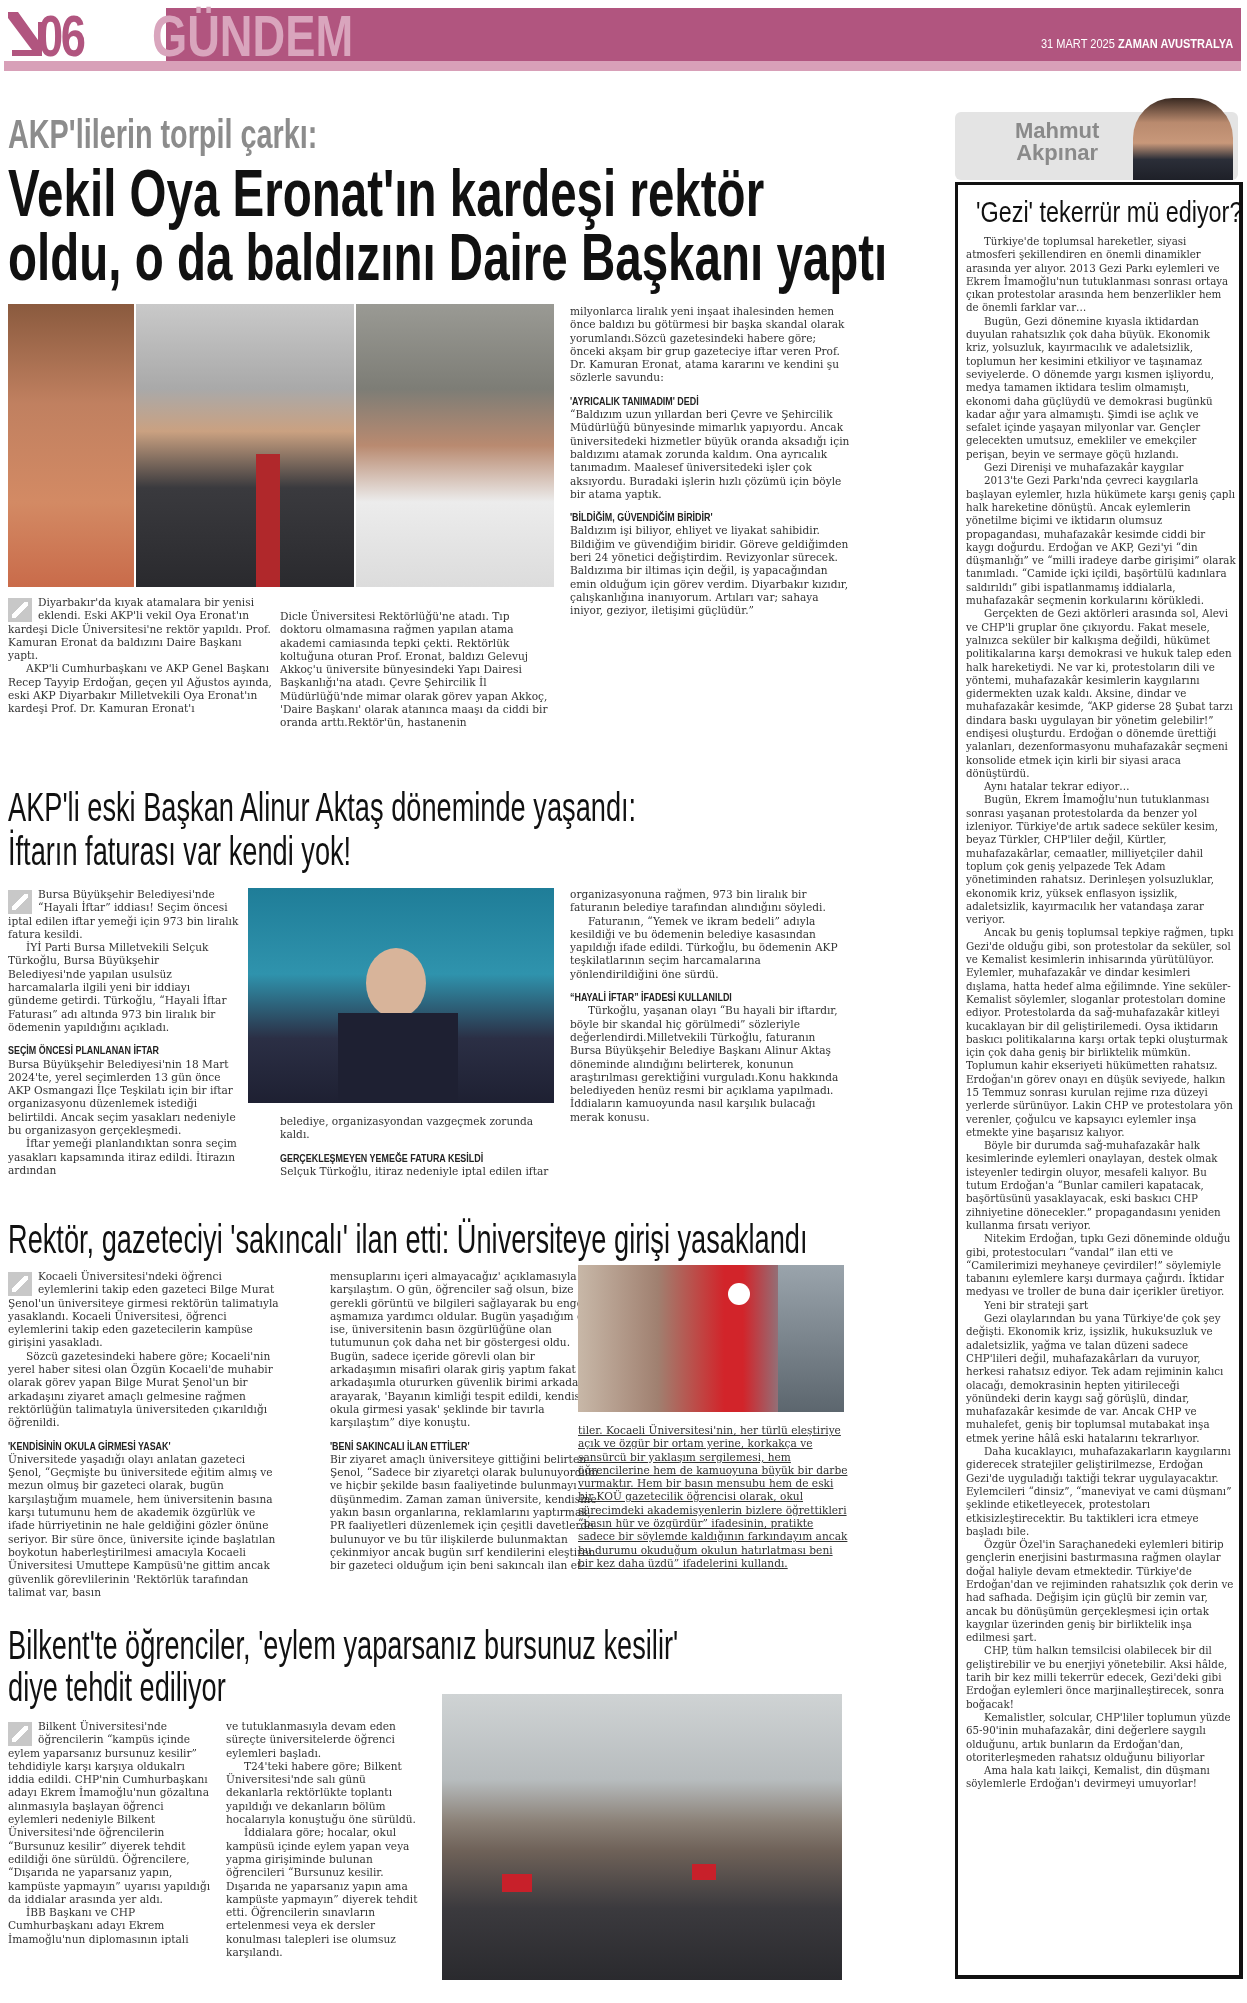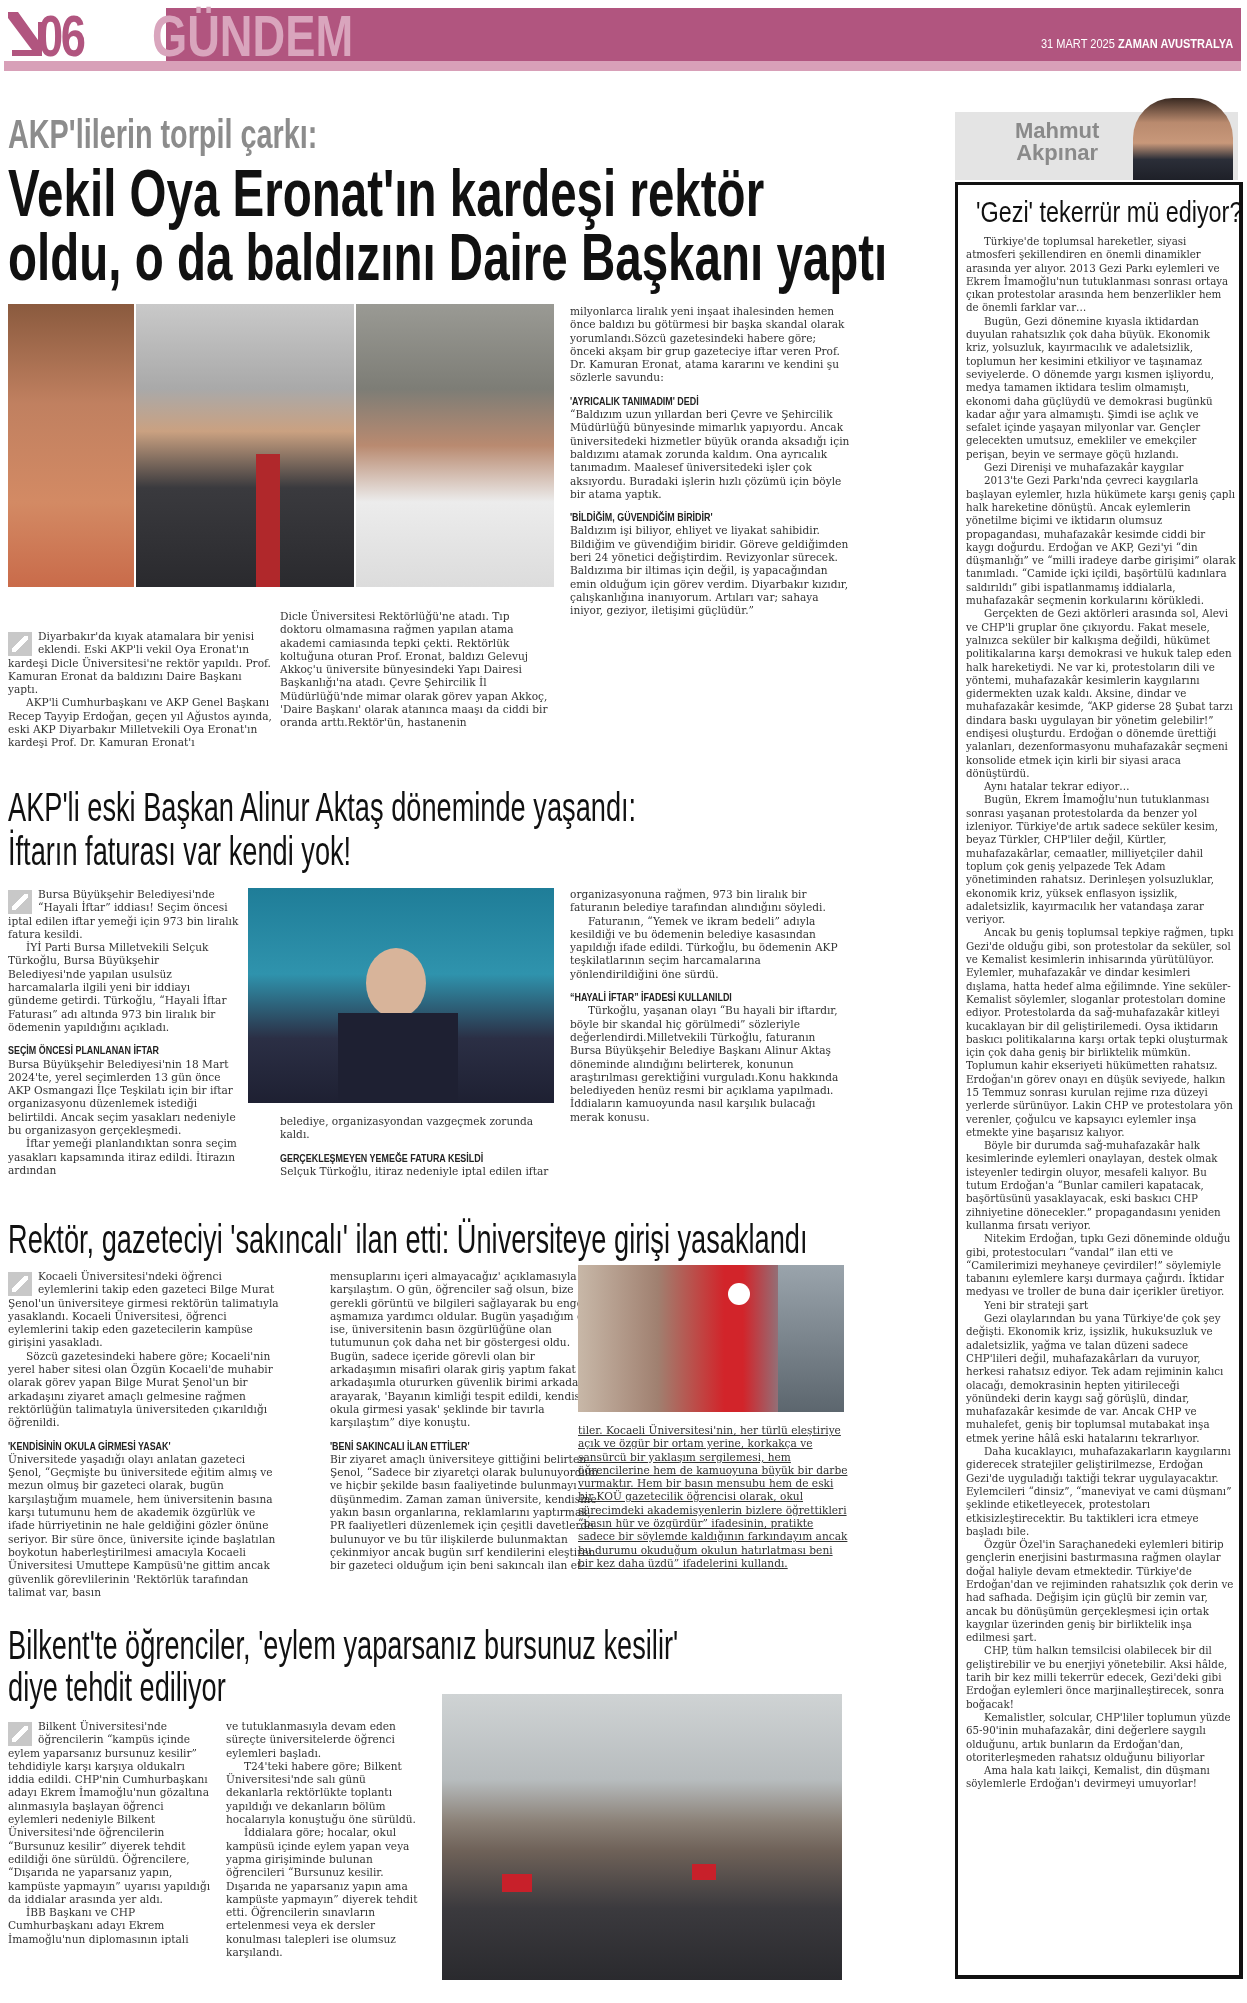--- a/index.html
+++ b/index.html
@@ -24,21 +24,21 @@
   .col { position: absolute; font-size: 10.6px; line-height: 13.3px; color: #333; text-align: left; }
   .col p { text-indent: 18px; }
   .col p.noind { text-indent: 0; }
   .col .sub { font-family: "Liberation Sans", sans-serif; font-weight: bold; font-size: 10.5px; color: #222; margin-top: 10px; text-transform: uppercase; transform: scaleX(0.85); transform-origin: left top; white-space: nowrap; }
   .col .lead-arrow { float: left; width: 24px; height: 24px; margin: 2px 6px 0 0; background: #c8c8c8; position: relative; }
   .col .lead-arrow::after { content: ""; position: absolute; left: 4px; top: 4px; width: 16px; height: 16px; background: linear-gradient(135deg, transparent 40%, #ffffff 40%, #ffffff 60%, transparent 60%); }
 
   .photo { position: absolute; overflow: hidden; }
 
   
-  .col-header { position: absolute; left: 955px; top: 112px; width: 283px; height: 68px; background: #e4e4e4; }
+  .col-header { position: absolute; left: 955px; top: 112px; width: 283px; height: 68px; background: #e4e4e4; border-radius: 6px; }
   .col-name { position: absolute; left: 60px; top: 8px; font-family: "Liberation Sans", sans-serif; font-weight: bold; font-size: 22px; line-height: 22px; color: #8a8a8a; text-align: center; }
   .col-box { position: absolute; left: 955px; top: 182px; width: 288px; height: 1797px; border: 3px solid #111; border-right-width: 4px; border-bottom-width: 4px; }
   .col-title { position: absolute; left: 18px; top: 10px; font-family: "Liberation Sans", sans-serif; font-size: 30px; color: #111; transform: scaleX(0.78); transform-origin: left top; white-space: nowrap; }
   .col-body { position: absolute; left: 8px; top: 50px; width: 270px; font-size: 10.3px; line-height: 13.3px; color: #333; }
   .col-body p { text-indent: 18px; }
 </style>
 </head>
 <body>
 
 <div class="header">
@@ -60,21 +60,21 @@
 <div class="kicker" style="left:8px; top:112px; font-size:40px;">AKP'lilerin torpil çarkı:</div>
 <div class="headline" style="left:8px; top:160px; font-size:66px;">Vekil Oya Eronat'ın kardeşi rektör</div>
 <div class="headline" style="left:8px; top:224px; font-size:66px;">oldu, o da baldızını Daire Başkanı yaptı</div>
 
 <div class="photo" style="left:8px; top:304px; width:126px; height:283px; background:linear-gradient(180deg,#8a5a3e 0%,#c08060 35%,#d38a64 70%,#c96b4a 100%);"></div>
 <div class="photo" style="left:136px; top:304px; width:218px; height:283px; background:linear-gradient(180deg,#c9c9c9 0%,#a9a9a9 30%,#caa181 45%,#3a3a3e 65%,#2a2a2e 100%);">
   <div style="position:absolute; left:120px; top:150px; width:24px; height:133px; background:#b0282b;"></div>
 </div>
 <div class="photo" style="left:356px; top:304px; width:198px; height:283px; background:linear-gradient(180deg,#9a9a94 0%,#7d7d76 30%,#b98a70 50%,#ececec 70%,#dcdcdc 100%);"></div>
 
-<div class="col" style="left:8px; top:630px; width:265px;">
+<div class="col" style="left:8px; top:596px; width:265px;">
   <span class="lead-arrow"></span>
   <p class="noind">Diyarbakır'da kıyak atamalara bir yenisi eklendi. Eski AKP'li vekil Oya Eronat'ın kardeşi Dicle Üniversitesi'ne rektör yapıldı. Prof. Kamuran Eronat da baldızını Daire Başkanı yaptı.</p>
   <p>AKP'li Cumhurbaşkanı ve AKP Genel Başkanı Recep Tayyip Erdoğan, geçen yıl Ağustos ayında, eski AKP Diyarbakır Milletvekili Oya Eronat'ın kardeşi Prof. Dr. Kamuran Eronat'ı</p>
 </div>
 <div class="col" style="left:280px; top:610px; width:270px;">
   <p class="noind">Dicle Üniversitesi Rektörlüğü'ne atadı. Tıp doktoru olmamasına rağmen yapılan atama akademi camiasında tepki çekti. Rektörlük koltuğuna oturan Prof. Eronat, baldızı Gelevuj Akkoç'u üniversite bünyesindeki Yapı Dairesi Başkanlığı'na atadı. Çevre Şehircilik İl Müdürlüğü'nde mimar olarak görev yapan Akkoç, 'Daire Başkanı' olarak atanınca maaşı da ciddi bir oranda arttı.Rektör'ün, hastanenin</p>
 </div>
 <div class="col" style="left:570px; top:305px; width:280px;">
   <p class="noind">milyonlarca liralık yeni inşaat ihalesinden hemen önce baldızı bu götürmesi bir başka skandal olarak yorumlandı.Sözcü gazetesindeki habere göre; önceki akşam bir grup gazeteciye iftar veren Prof. Dr. Kamuran Eronat, atama kararını ve kendini şu sözlerle savundu:</p>
   <div class="sub">'AYRICALIK TANIMADIM' DEDİ</div>

